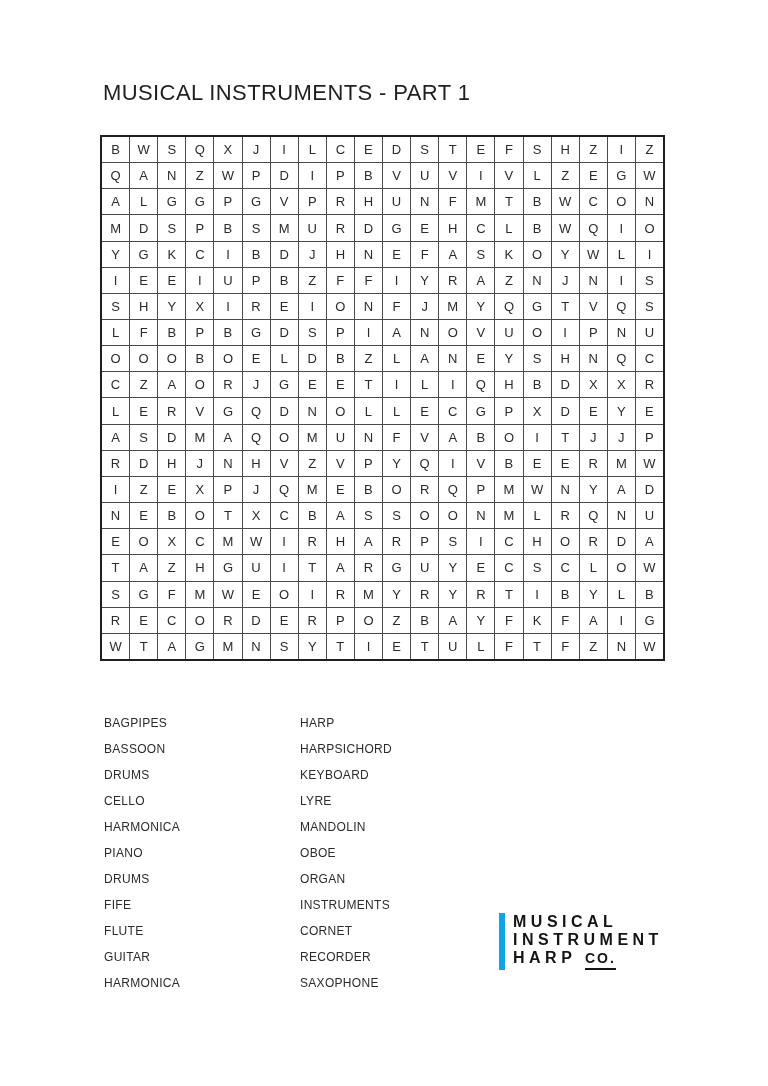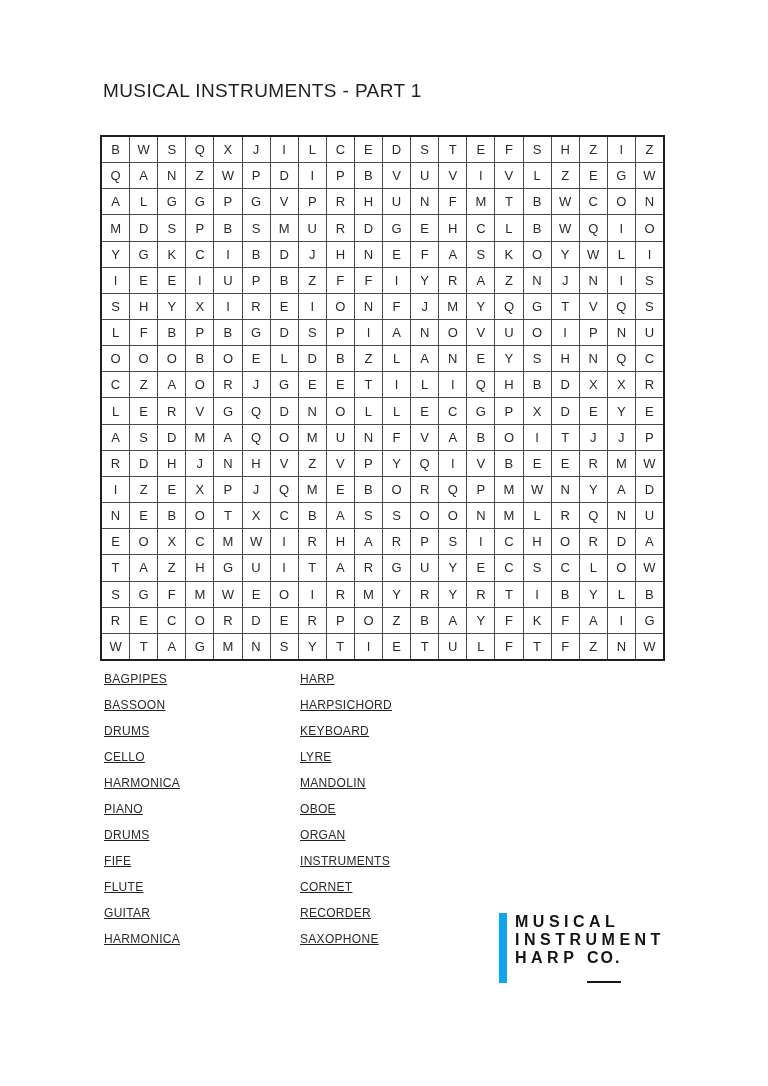--- a/index.html
+++ b/index.html
@@ -11,21 +11,21 @@
     background: #ffffff;
     font-family: "Liberation Sans", sans-serif;
     color: #222222;
     overflow: hidden;
     margin: 0 auto;
   }
   .title {
     position: absolute;
     left: 103px;
     top: 80px;
-    font-size: 19px;
+    font-size: 22px;
     font-weight: 400;
     letter-spacing: 0.4px;
     color: #1f1f1f;
   }
   .grid-box {
     position: absolute;
     left: 100px;
     top: 135px;
     width: 565px;
     height: 526px;
@@ -39,53 +39,52 @@
   .cell {
     background: #ffffff;
     display: flex;
     align-items: center;
     justify-content: center;
     font-size: 13px;
     color: #2b2b2b;
   }
   .word-col {
     position: absolute;
-    top: 672px;
-    text-decoration: underline;
+    top: 716px;
   }
   .word-col.left  { left: 104px; }
   .word-col.right { left: 300px; }
   .word {
     height: 26px;
     line-height: 14px;
     font-size: 12px;
     letter-spacing: 0.3px;
     color: #2b2b2b;
   }
   .logo {
     position: absolute;
     left: 499px;
     top: 913px;
     padding-left: 8px;
-    border-left: 8px solid #0ea5e9;
+    border-left: 6px solid #0ea5e9;
     color: #141414;
   }
   .logo-line {
     font-size: 16px;
     font-weight: 700;
     letter-spacing: 4.5px;
     line-height: 18px;
     white-space: nowrap;
   }
   .logo-co {
     display: inline-block;
-    font-size: 16px;
+    font-size: 14px;
     letter-spacing: 2px;
     border-bottom: 2px solid #141414;
-    padding-bottom: 14px;
+    padding-bottom: 1px;
     vertical-align: baseline;
   }
 </style>
 </head>
 <body>
 
 <div class="page">
 
   <div class="title">MUSICAL INSTRUMENTS - PART 1</div>
 

